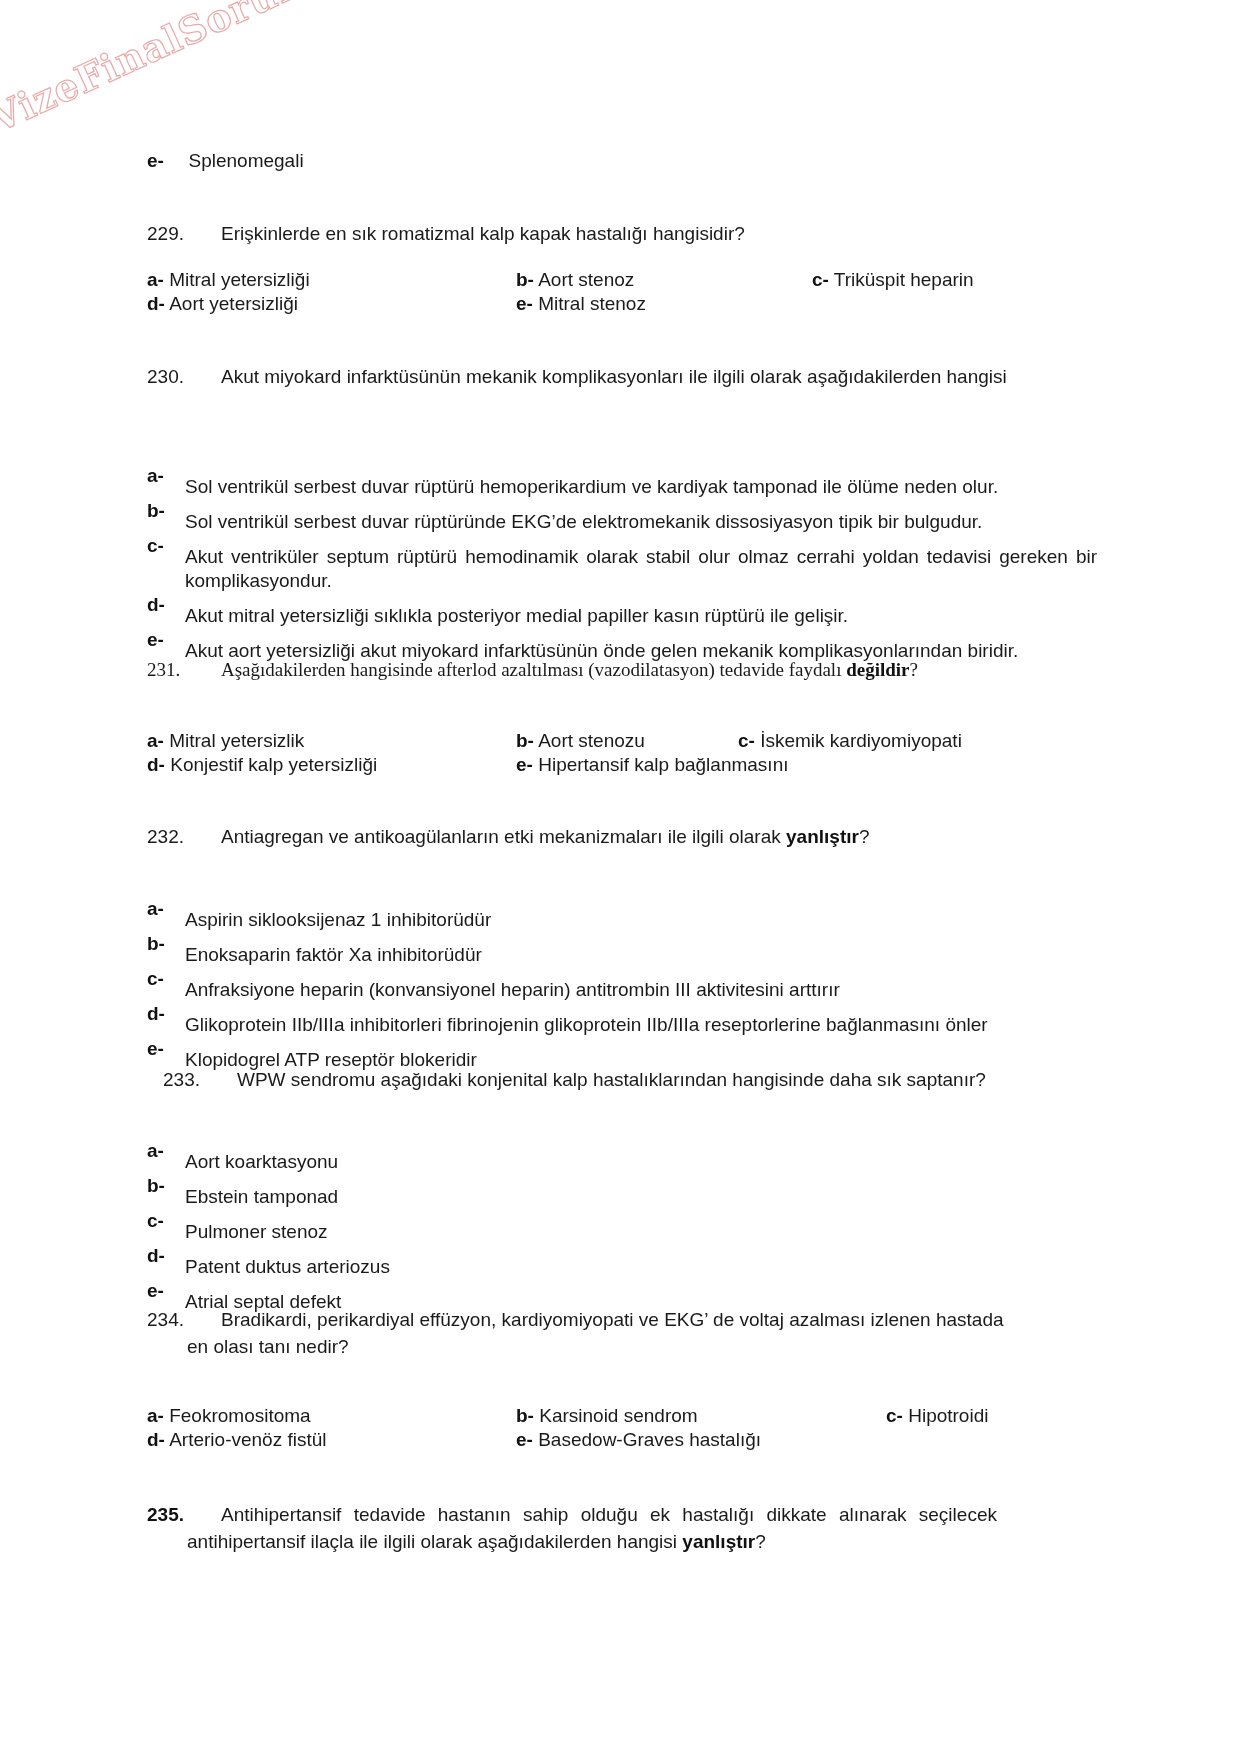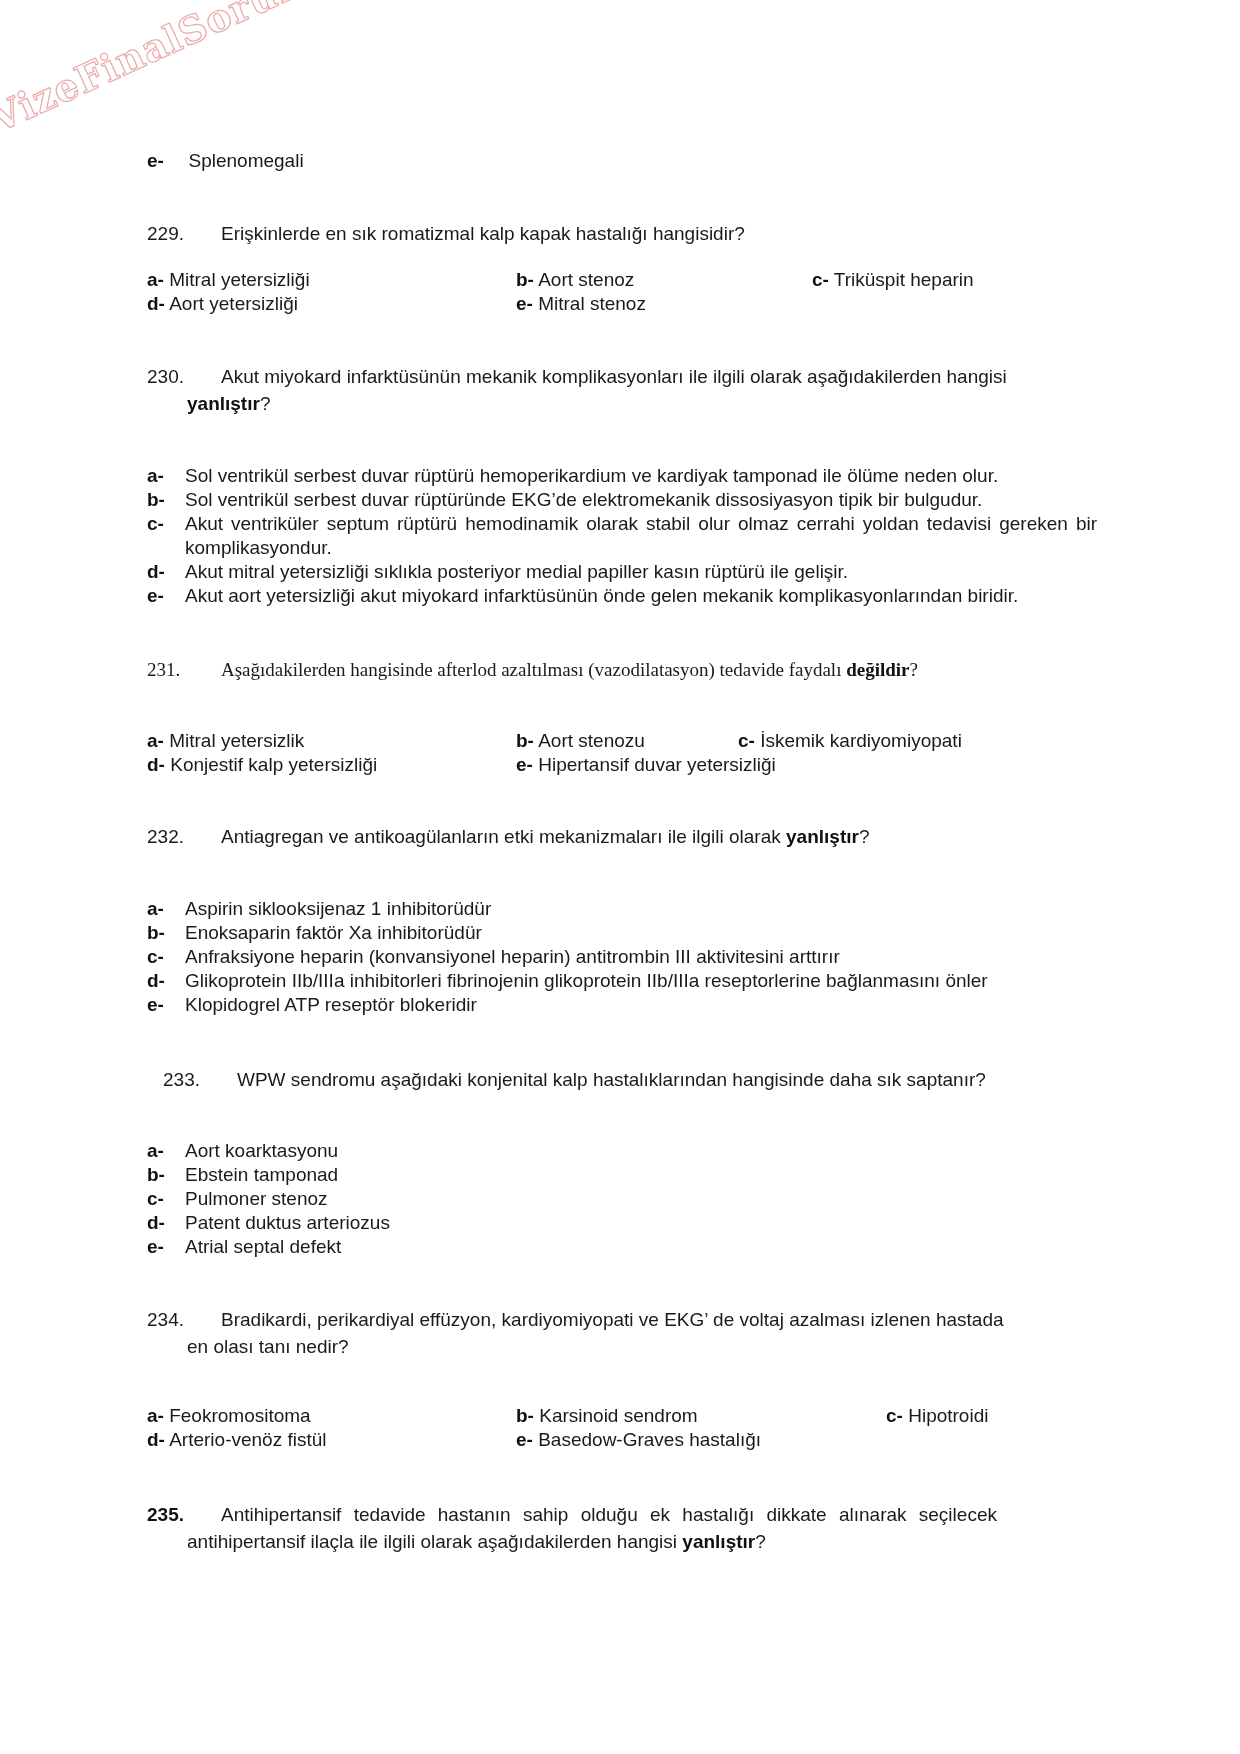--- a/index.html
+++ b/index.html
@@ -10,21 +10,21 @@
                font-size: 38px; color: transparent; -webkit-text-stroke: 1.2px #e9a9a9;
                letter-spacing: 1px; white-space: nowrap; }
   .lbl { font-weight: bold; color: #111; }
   .row { position: absolute; white-space: nowrap; line-height: 22px; }
   .stem { position: absolute; left: 147px; width: 950px; line-height: 27px; }
   .num { display: inline-block; width: 74px; }
   .indent { padding-left: 40px; display: block; }
   .opt-list { position: absolute; left: 147px; width: 950px; line-height: 24px; }
   .opt-list .item { display: flex; }
   .opt-list .item .k { width: 38px; flex: none; font-weight: bold; color: #111; }
-  .opt-list .item .t { flex: 1; text-align: justify; }
+  .opt-list .item .t { flex: 1; text-align: justify; margin-top: 11px; }
   .grid-opt { position: absolute; white-space: nowrap; line-height: 24px; }
   b.em { font-weight: bold; color: #111; }
 </style>
 </head>
 <body>
 
 <div class="watermark">VizeFinalSoruPaylasimi.com</div>
 
 <div class="row" style="left:147px; top:150px;">
   <span class="lbl">e-</span>
@@ -36,21 +36,20 @@
   <span class="num">229.</span><span>Erişkinlerde en sık romatizmal kalp kapak hastalığı hangisidir?</span>
 </div>
 <div class="grid-opt" style="left:147px; top:268px;"><span class="lbl">a-</span> <span>Mitral yetersizliği</span></div>
 <div class="grid-opt" style="left:516px; top:268px;"><span class="lbl">b-</span> <span>Aort stenoz</span></div>
 <div class="grid-opt" style="left:812px; top:268px;"><span class="lbl">c-</span> <span>Triküspit heparin</span></div>
 <div class="grid-opt" style="left:147px; top:292px;"><span class="lbl">d-</span> <span>Aort yetersizliği</span></div>
 <div class="grid-opt" style="left:516px; top:292px;"><span class="lbl">e-</span> <span>Mitral stenoz</span></div>
 
 <div class="stem" style="top:363px;">
   <span class="num">230.</span><span>Akut miyokard infarktüsünün mekanik komplikasyonları ile ilgili olarak aşağıdakilerden hangisi</span>
-  <span class="indent"><b class="em">yanlıştır</b><span>?</span></span>
 </div>
 <div class="opt-list" style="top:464px;">
   <div class="item">
       <span class="k">a-</span>
       <span class="t">Sol ventrikül serbest duvar rüptürü hemoperikardium ve kardiyak tamponad ile ölüme neden olur.</span>
     </div>
   <div class="item">
       <span class="k">b-</span>
       <span class="t">Sol ventrikül serbest duvar rüptüründe EKG’de elektromekanik dissosiyasyon tipik bir bulgudur.</span>
     </div>
@@ -68,21 +67,21 @@
     </div>
 </div>
 
 <div class="stem" style="top:656px;font-family:Liberation Serif, serif;">
   <span class="num">231.</span><span>Aşağıdakilerden hangisinde afterlod azaltılması (vazodilatasyon) tedavide faydalı</span> <b class="em">değildir</b><span>?</span>
 </div>
 <div class="grid-opt" style="left:147px; top:729px;"><span class="lbl">a-</span> <span>Mitral yetersizlik</span></div>
 <div class="grid-opt" style="left:516px; top:729px;"><span class="lbl">b-</span> <span>Aort stenozu</span></div>
 <div class="grid-opt" style="left:738px; top:729px;"><span class="lbl">c-</span> <span>İskemik kardiyomiyopati</span></div>
 <div class="grid-opt" style="left:147px; top:753px;"><span class="lbl">d-</span> <span>Konjestif kalp yetersizliği</span></div>
-<div class="grid-opt" style="left:516px; top:753px;"><span class="lbl">e-</span> <span>Hipertansif duvar yetersizliği</span></div>
+<div class="grid-opt" style="left:516px; top:753px;"><span class="lbl">e-</span> <span>Hipertansif kalp bağlanmasını</span></div>
 
 <div class="stem" style="top:823px;">
   <span class="num">232.</span><span>Antiagregan ve antikoagülanların etki mekanizmaları ile ilgili olarak</span> <b class="em">yanlıştır</b><span>?</span>
 </div>
 <div class="opt-list" style="top:897px;">
   <div class="item">
       <span class="k">a-</span>
       <span class="t">Aspirin siklooksijenaz 1 inhibitorüdür</span>
     </div>
   <div class="item">

